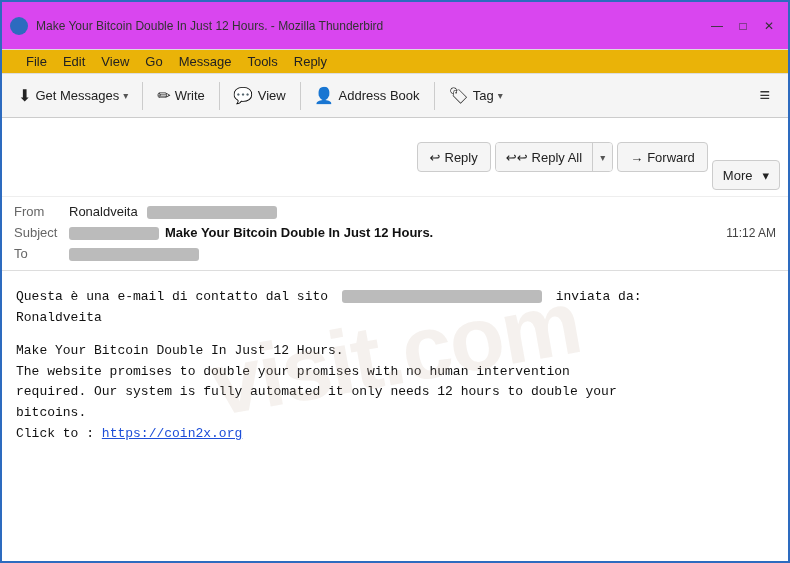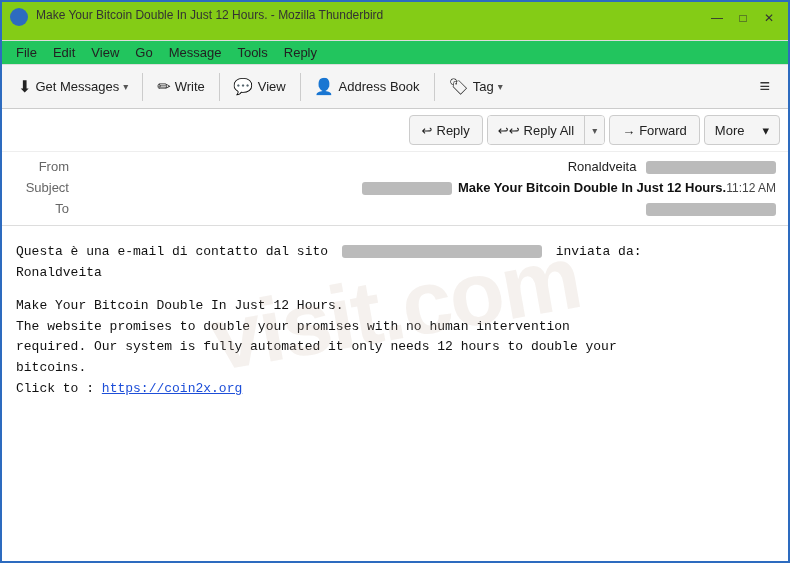--- a/index.html
+++ b/index.html
@@ -9,23 +9,24 @@
       font-family: 'Segoe UI', Arial, sans-serif;
       font-size: 13px;
       background: #f0f0f0;
       border: 2px solid #2d6bbf;
       overflow: hidden;
     }
 
     
     .title-bar {
       display: flex;
-      background: #84cc16;
+      align-items: center;
+      background: #d946ef;
       padding: 6px 8px;
-      height: 39px;
+      height: 48px;
       border-bottom: 1px solid #ddd;
     }
     .title-bar-icon {
       width: 18px;
       height: 18px;
       background: #2d6bbf;
       border-radius: 50%;
       margin-right: 8px;
       flex-shrink: 0;
     }
@@ -51,22 +52,22 @@
       align-items: center;
       justify-content: center;
       font-size: 12px;
       color: #333;
     }
 
     
     .menu-bar {
       display: flex;
       align-items: flex-end;
-      background: #22c55e;
-      padding: 2px 6px;
+      background: #eab308;
+      padding: 2px 16px;
       height: 24px;
       border-bottom: 1px solid #ddd;
     }
     .menu-item {
       padding: 2px 8px;
       font-size: 13px;
       color: #222;
       cursor: pointer;
       border-radius: 3px;
     }
@@ -169,34 +170,34 @@
       cursor: pointer;
       font-size: 10px;
       color: #555;
       height: 100%;
       display: flex;
       align-items: center;
     }
     .more-btn {
       display: flex;
       align-items: center;
-      gap: 18px;
+      gap: 10px;
       padding: 4px 10px;
       border: 1px solid #ccc;
       background: #f5f5f5;
       cursor: pointer;
       border-radius: 4px;
       font-size: 13px;
       color: #222;
       height: 30px;
+      margin-top: 36px;
     }
 
     .email-fields {
       padding: 4px 12px 6px 12px;
-      text-align: right;
     }
     .email-field-row {
       display: flex;
       align-items: baseline;
       padding: 3px 0;
       font-size: 13px;
     }
     .email-field-label {
       color: #666;
       width: 55px;

